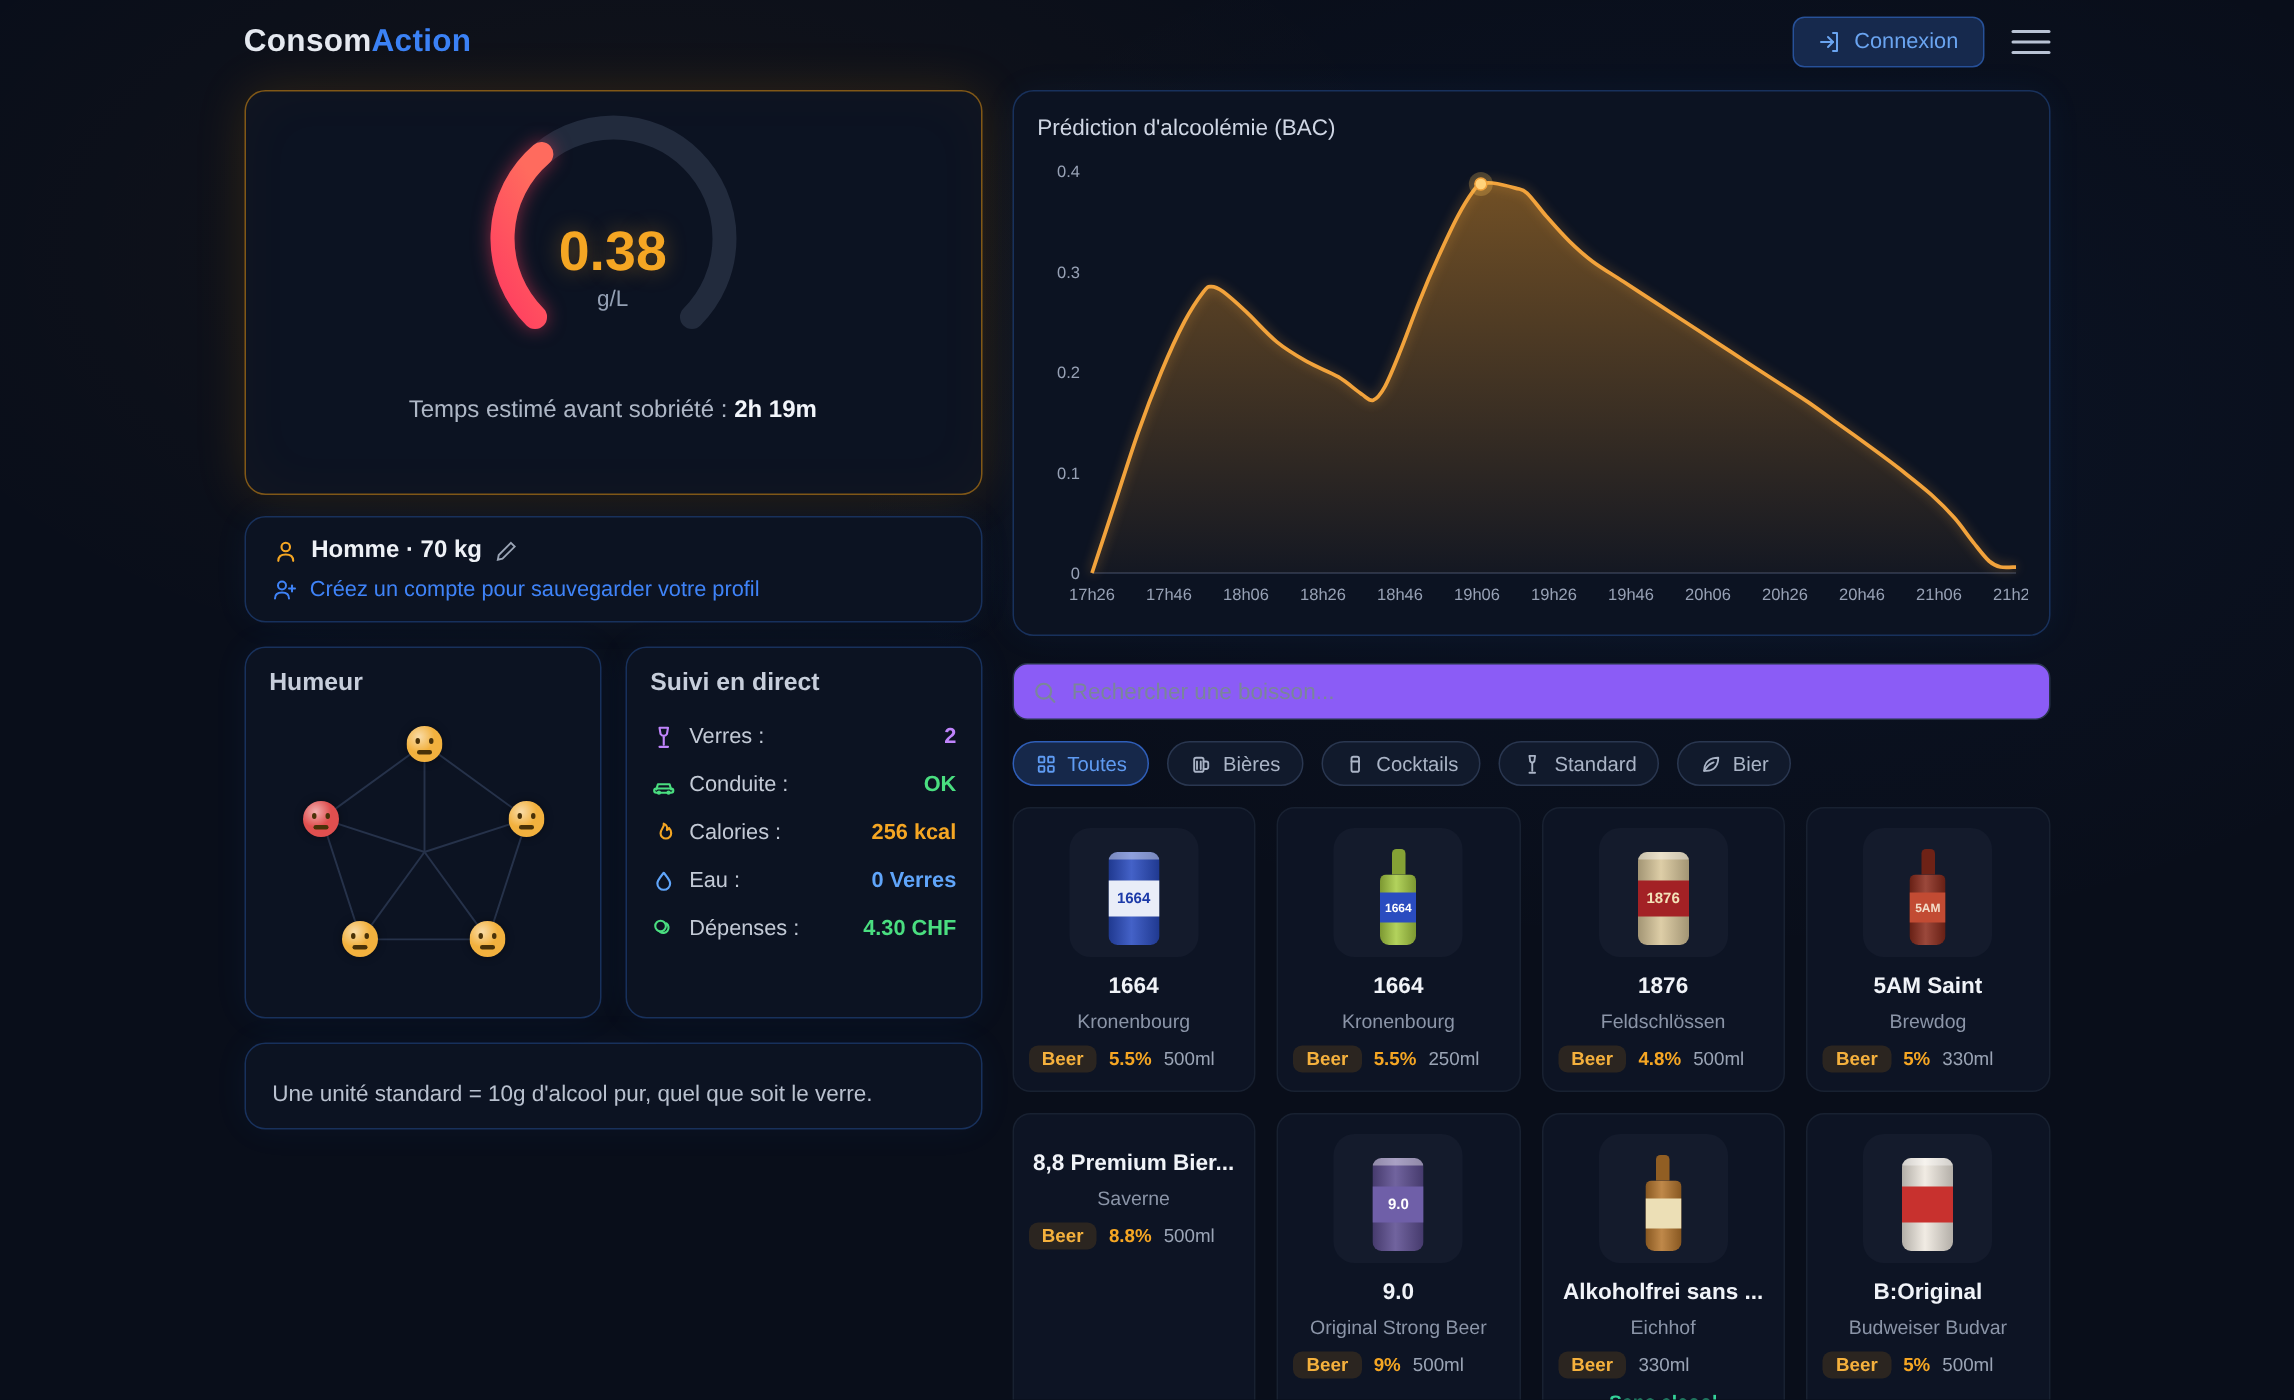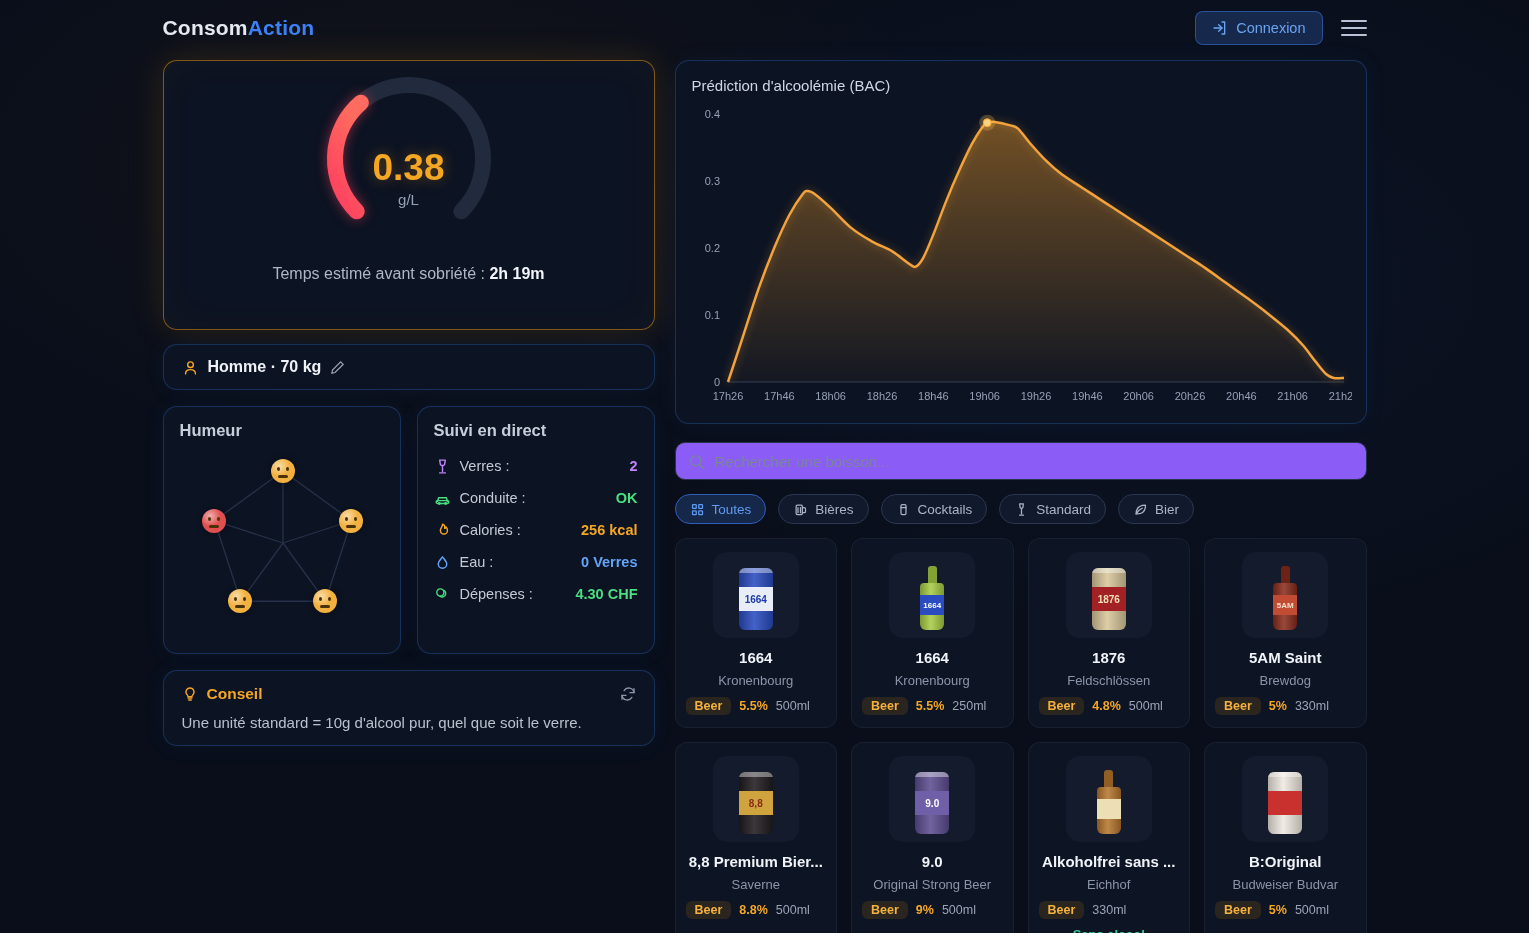--- a/index.html
+++ b/index.html
@@ -179,20 +179,31 @@
                   <circle cx="12" cy="8" r="4"></circle>
                   <path d="M5 21c0-4 3-6 7-6s7 2 7 6"></path>
                 </svg>
             </span>
             <span>Homme · 70 kg</span>
             <span class="profile-edit">
               <svg width="15" height="15" viewBox="0 0 24 24" fill="none" stroke="#9aa4b5" stroke-width="2" stroke-linecap="round">
                   <path d="M17 3l4 4L8 20l-5 1 1-5z"></path>
                 </svg>
             </span>
+          </div>
+          <div class="signup-row">
+            <span style="display:flex">
+              <svg width="16" height="16" viewBox="0 0 24 24" fill="none" stroke="#3f83f8" stroke-width="2" stroke-linecap="round">
+                  <circle cx="9" cy="8" r="4"></circle>
+                  <path d="M2 21c0-4 3-6 7-6s7 2 7 6"></path>
+                  <path d="M19 8v6"></path>
+                  <path d="M16 11h6"></path>
+                </svg>
+            </span>
+            <span class="signup-link">Créez un compte pour sauvegarder votre profil</span>
           </div>
         </div>
 
         <div class="duo">
           <div class="card mood-card">
             <div class="card-title">Humeur</div>
             <div class="radar-wrap" id="radar"><svg width="200" height="200" viewBox="0 0 200 200">
                   <line x1="100" y1="102" x2="100" y2="30" stroke="#26324a" stroke-width="1.3"></line>
                   <line x1="100" y1="102" x2="168.47606917325106" y2="79.75077640500379" stroke="#26324a" stroke-width="1.3"></line>
                   <line x1="100" y1="102" x2="142.32053816505805" y2="160.2492235949962" stroke="#26324a" stroke-width="1.3"></line>
@@ -273,37 +284,20 @@
                     </svg>
                   </span>
                   <span>Dépenses :</span>
                   <span class="li-value" style="color:#4ade80">4.30 CHF</span>
                 </div>
               </div>
           </div>
         </div>
 
         <div class="card tip-card">
-          <div class="tip-head">
-            <span style="display:flex">
-              <svg width="16" height="16" viewBox="0 0 24 24" fill="none" stroke="#f5a623" stroke-width="2" stroke-linecap="round">
-                  <path d="M9 18h6"></path>
-                  <path d="M10 21h4"></path>
-                  <path d="M12 3a6 6 0 0 0-4 10.5c.8.7 1 1.5 1 2.5h6c0-1 .2-1.8 1-2.5A6 6 0 0 0 12 3z"></path>
-                </svg>
-            </span>
-            <span class="tip-title">Conseil</span>
-            <span class="tip-refresh">
-              <svg width="16" height="16" viewBox="0 0 24 24" fill="none" stroke="#8b95a8" stroke-width="2" stroke-linecap="round">
-                  <path d="M21 4v6h-6"></path>
-                  <path d="M3 20v-6h6"></path>
-                  <path d="M21 10a8 8 0 0 0-14.8-3M3 14a8 8 0 0 0 14.8 3"></path>
-                </svg>
-            </span>
-          </div>
           <div class="tip-text">Une unité standard = 10g d'alcool pur, quel que soit le verre.</div>
         </div>
       </div>
 
       <div class="col-right">
 
         <div class="card chart-card">
           <div class="chart-title">Prédiction d'alcoolémie (BAC)</div>
           <div id="chart">
               <svg class="chart-svg" width="660" height="308" viewBox="0 0 660 308">
@@ -451,26 +445,20 @@
               </div>
               <div class="drink-name">5AM Saint</div>
               <div class="drink-brand">Brewdog</div>
               <div class="drink-badges">
                 <span class="badge-cat">Beer</span>
                 <span class="badge-abv">5%</span>
                 <span class="badge-vol">330ml</span>
               </div>
             </div>
             <div class="drink-card">
-              <div class="art-box">
-                <div class="bev-can" style="background:linear-gradient(90deg, rgba(0,0,0,.25), rgba(255,255,255,.12) 45%, rgba(0,0,0,.25)),#201c1f">
-                  <div class="lid"></div>
-                  <div class="bev-label" style="background:#cfa43f;color:#8a2a1b">8,8</div>
-                </div>
-              </div>
               <div class="drink-name">8,8 Premium Bier...</div>
               <div class="drink-brand">Saverne</div>
               <div class="drink-badges">
                 <span class="badge-cat">Beer</span>
                 <span class="badge-abv">8.8%</span>
                 <span class="badge-vol">500ml</span>
               </div>
             </div>
             <div class="drink-card">
               <div class="art-box">

